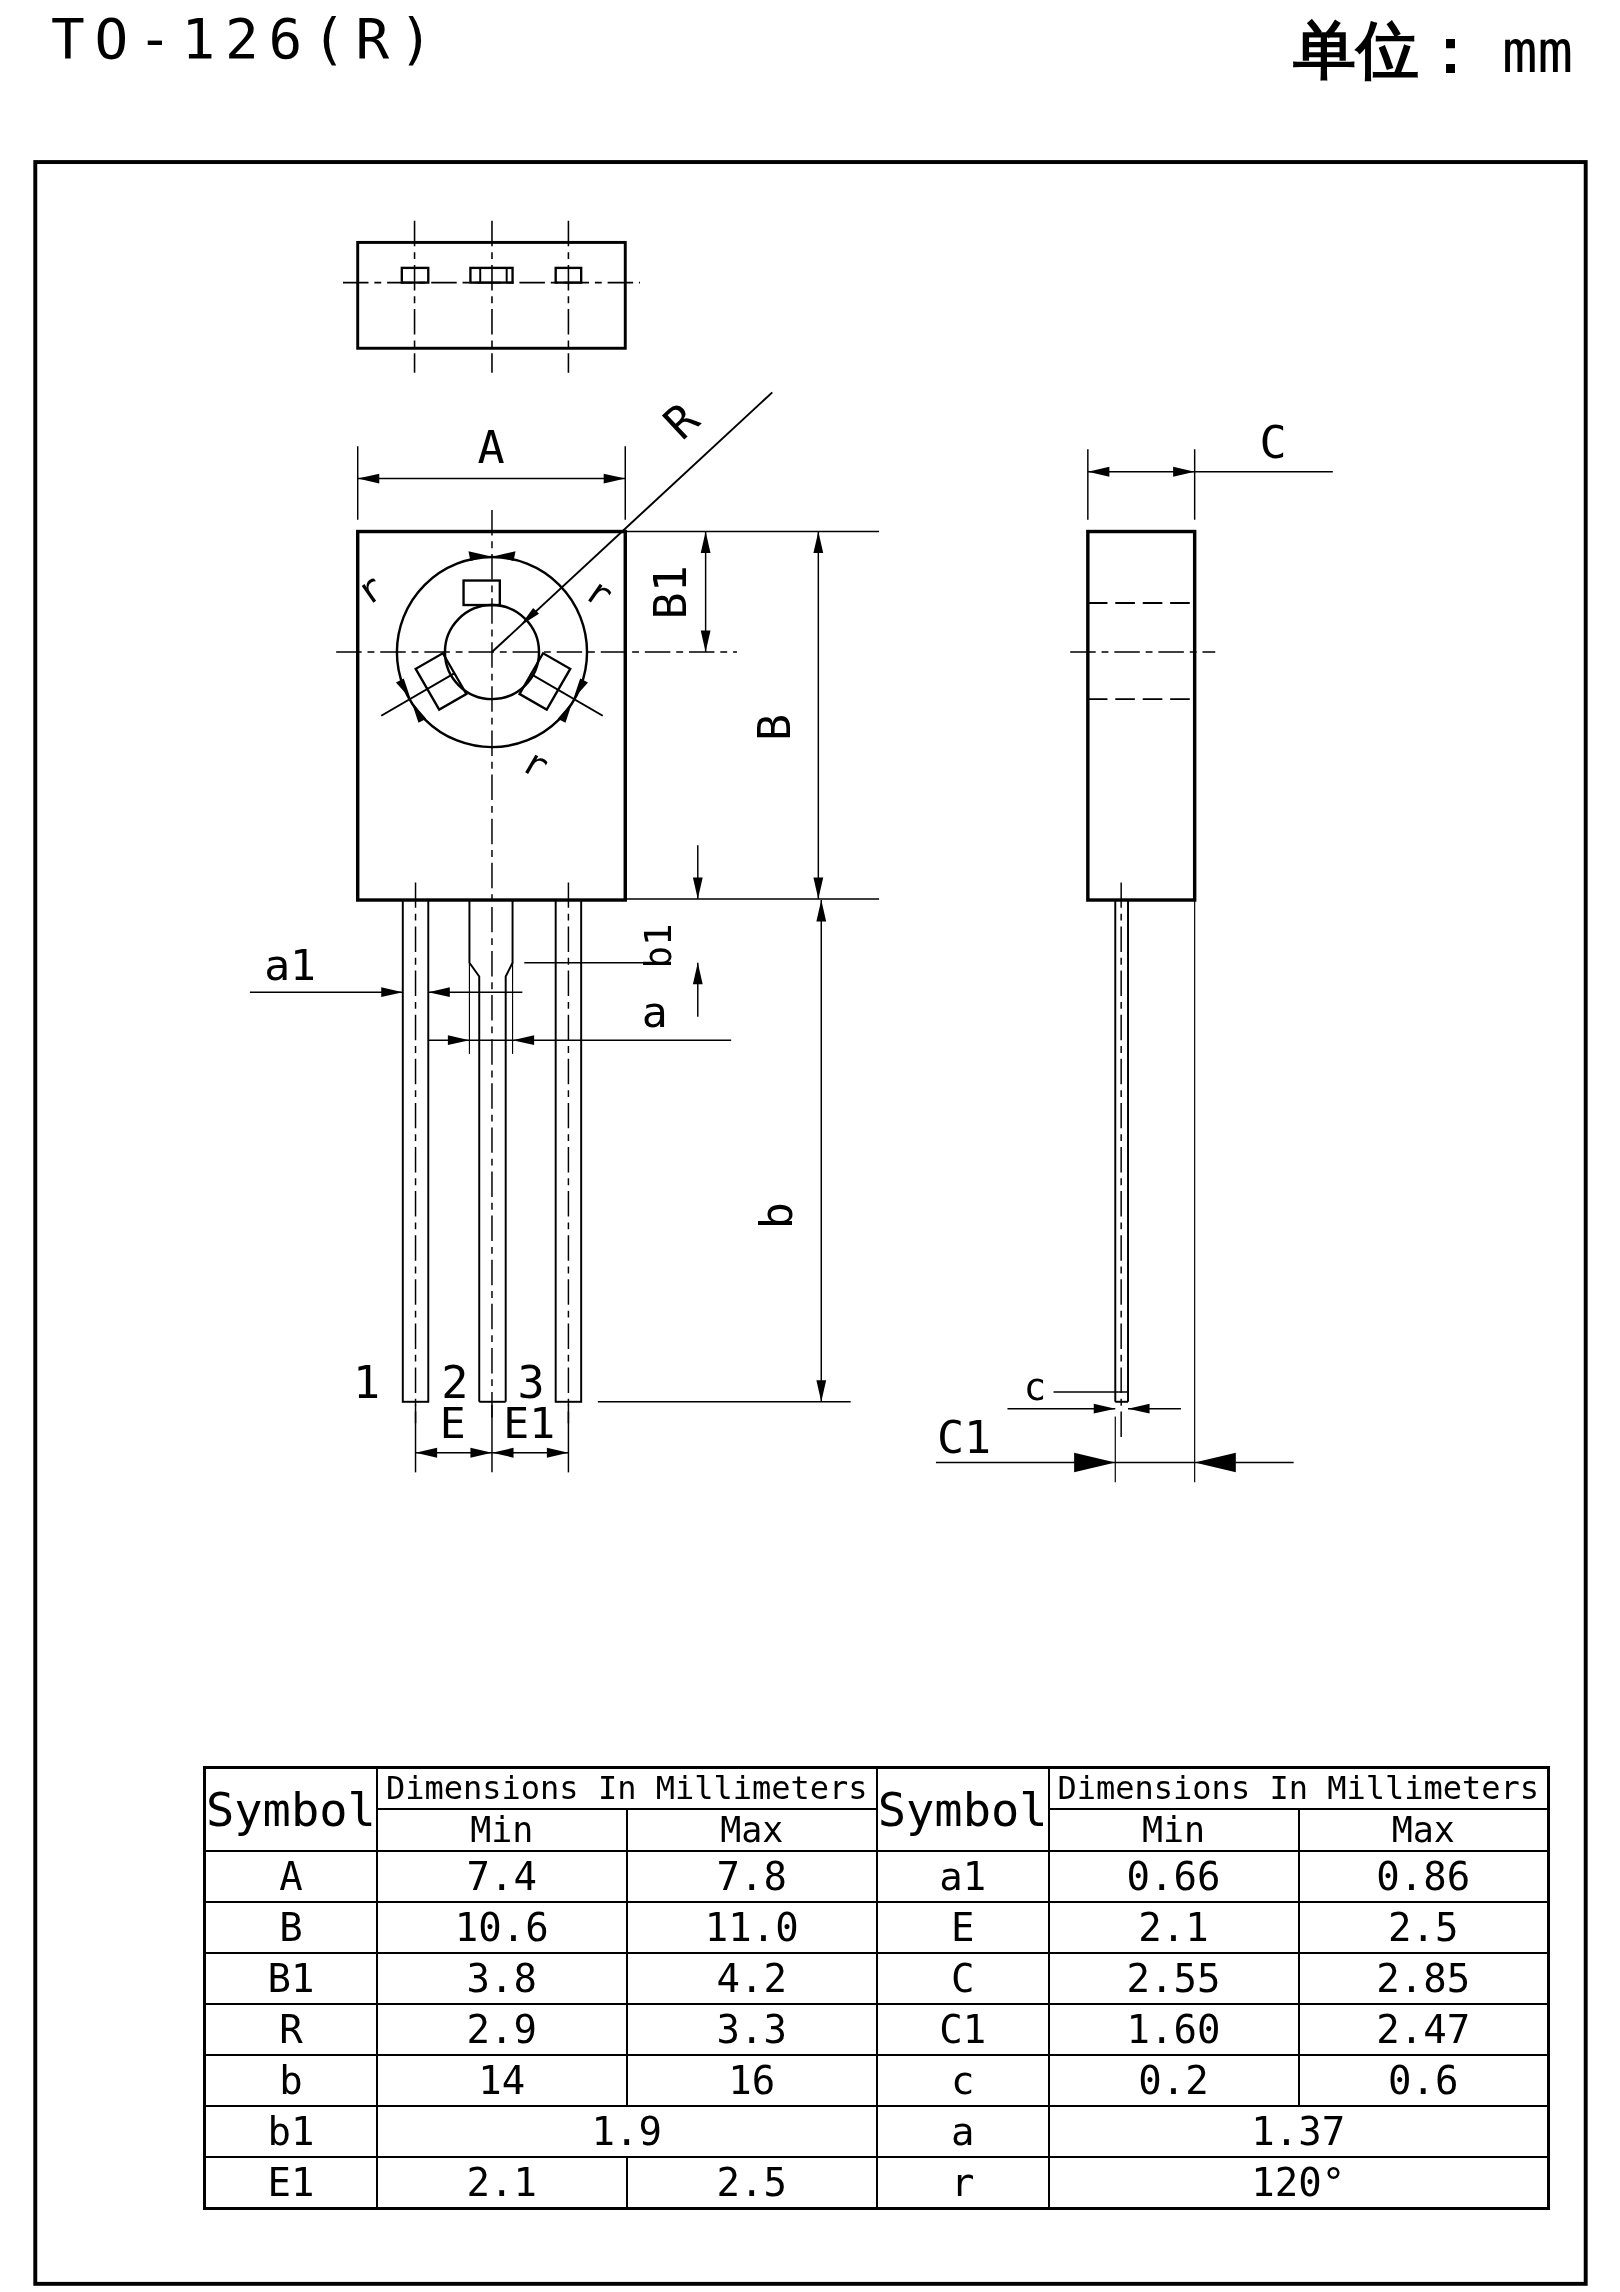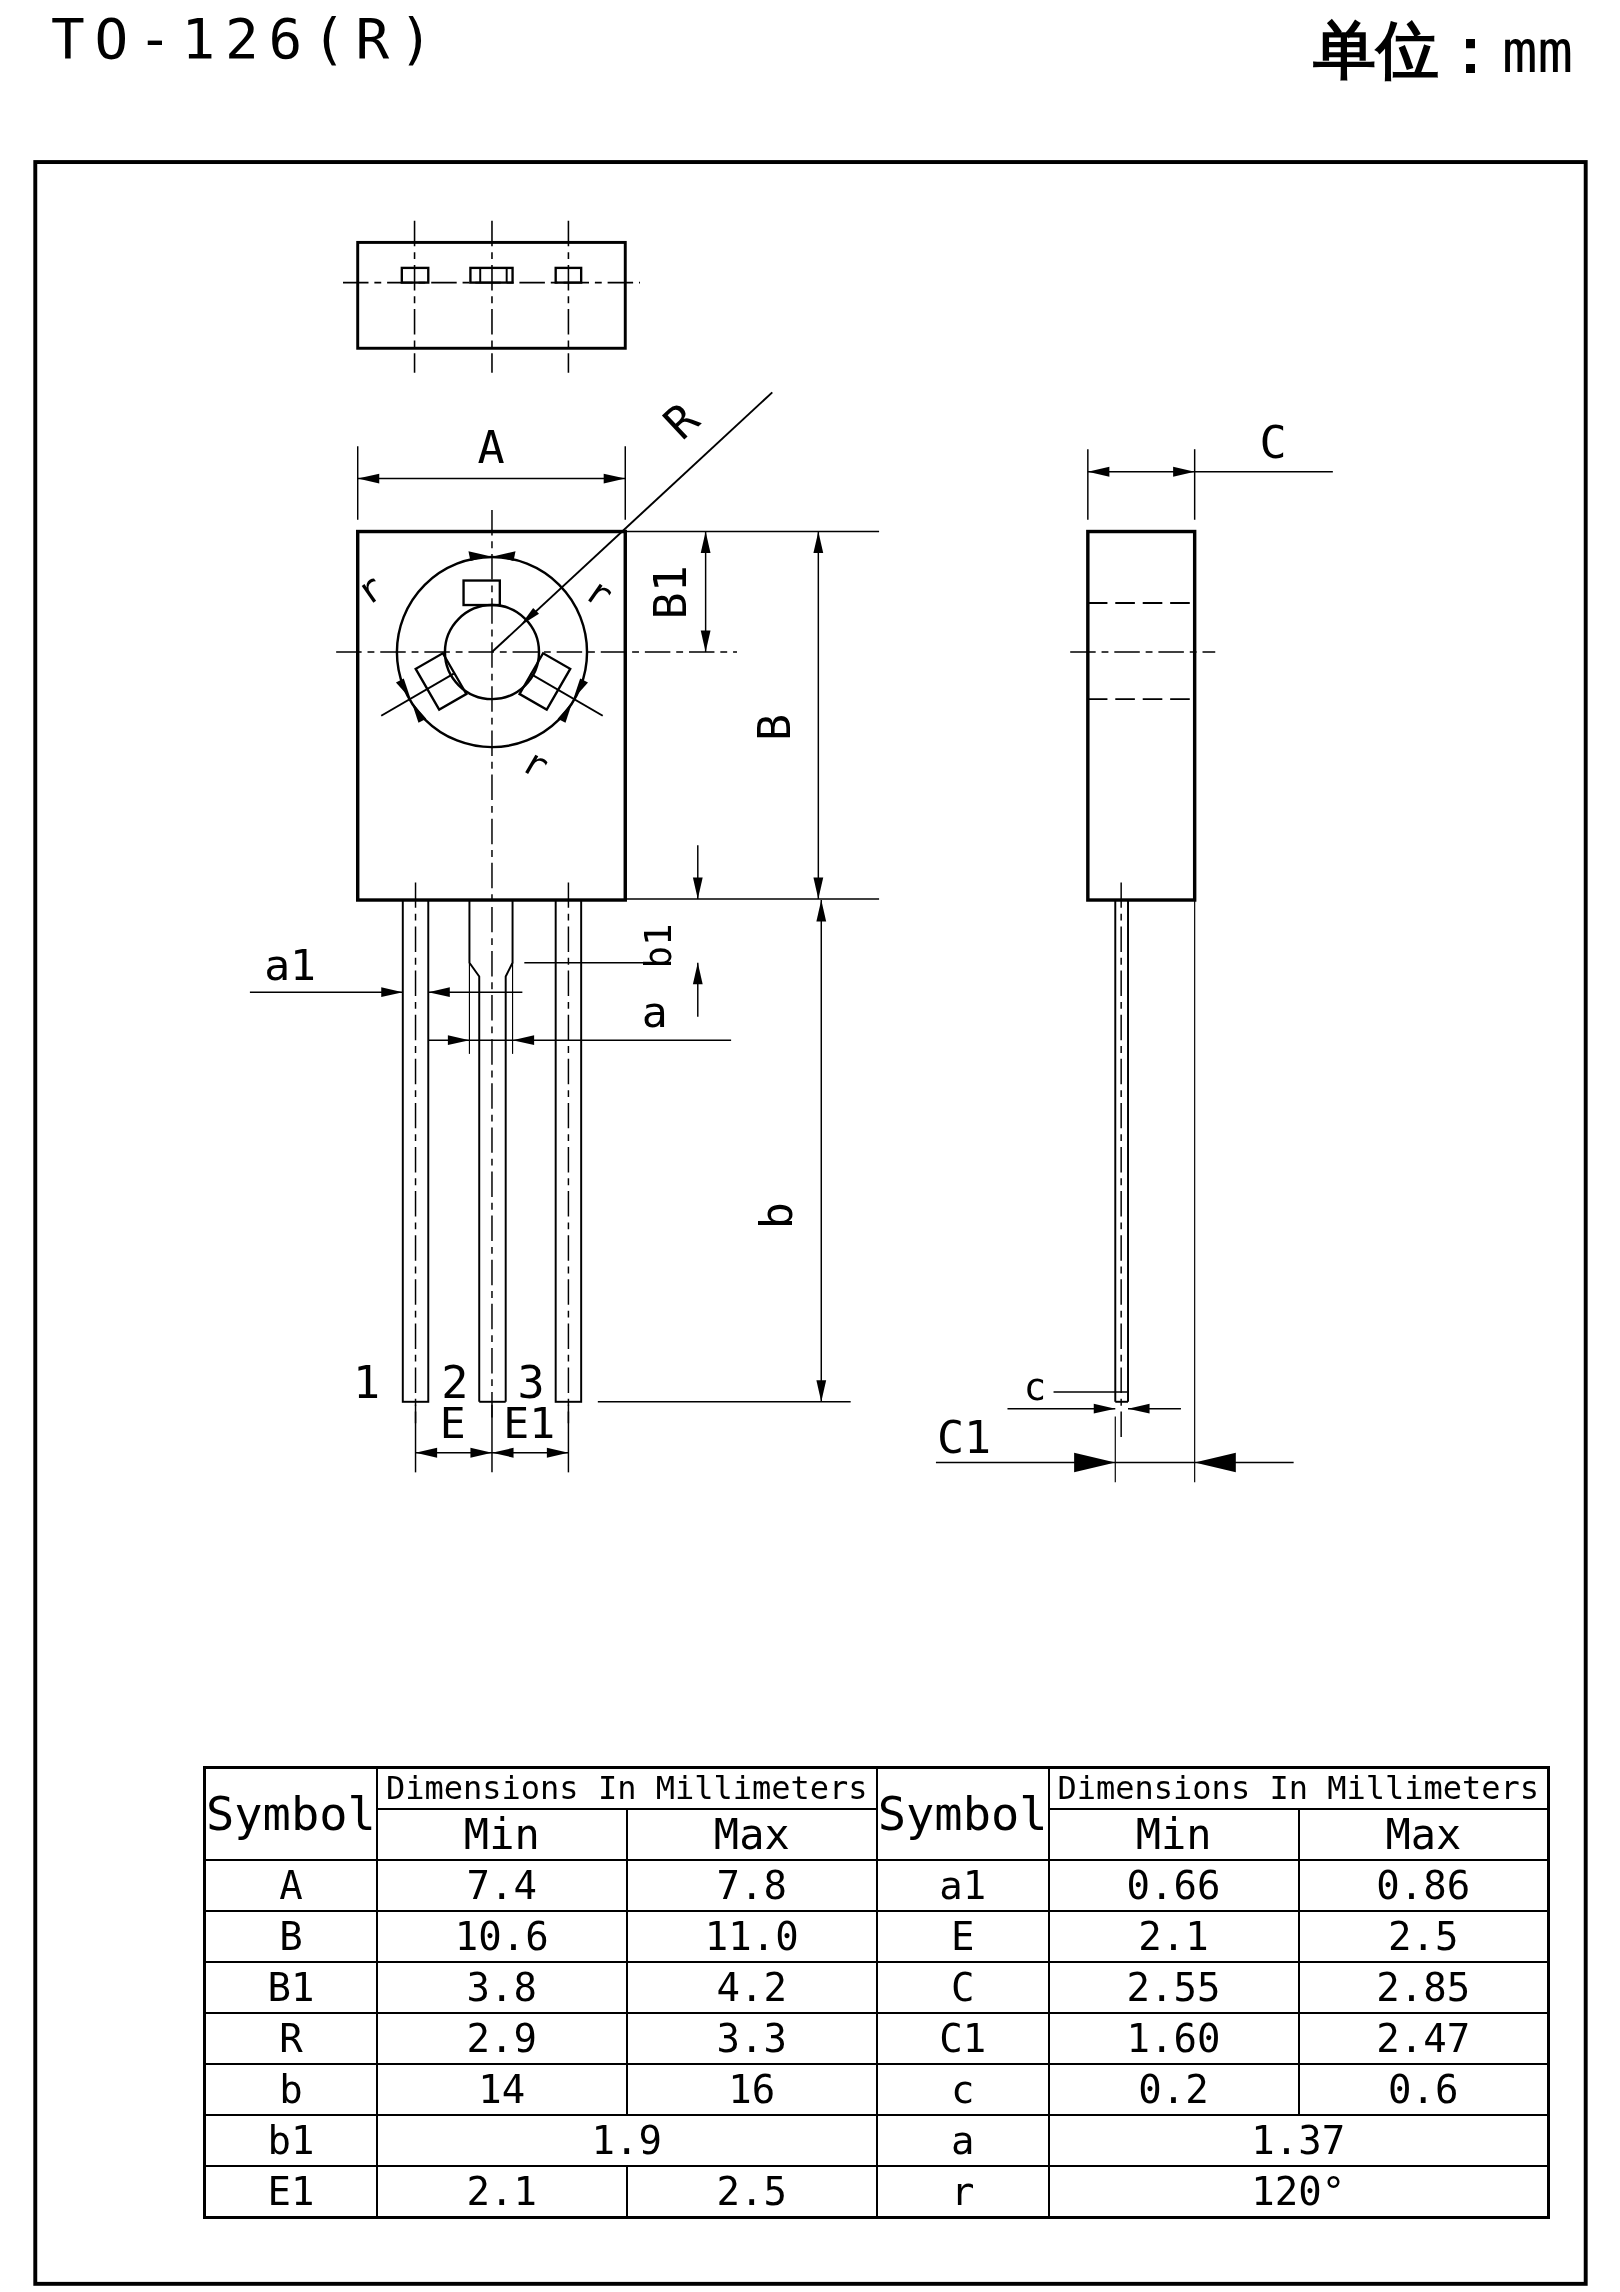--- a/index.html
+++ b/index.html
@@ -2,33 +2,33 @@
 <html><head>
 <meta charset="utf-8">
 <style>
   html,body{margin:0;padding:0;background:#888;}
   .page{position:relative;width:1620px;height:2293px;background:#fff;overflow:hidden;
         font-family:"DejaVu Sans Mono", monospace;color:#000;}
   .title{position:absolute;left:51px;top:5.9px;font-size:56px;font-weight:normal;
          letter-spacing:9.8px;font-family:"DejaVu Sans Mono", monospace;}
   .unit{position:absolute;right:47px;top:7.8px;font-size:63px;white-space:nowrap;}
   .unit .cn{font-family:"DejaVu Serif", serif;font-weight:bold;}
-  .unit .val{font-family:"DejaVu Sans Mono", monospace;font-size:59px;}
+  .unit .val{font-family:"DejaVu Sans Mono", monospace;font-size:59px;margin-left:20px;}
   svg{position:absolute;left:0;top:0;}
   svg text{font-family:"DejaVu Sans Mono", monospace;fill:#000;}
   .lbl{font-size:46px;}
   .lbl-sm{font-size:38px;}
   .lbl-md{font-size:44px;}
   
   .dim-table{position:absolute;left:203px;top:1766px;border-collapse:collapse;table-layout:fixed;}
   .dim-table td,.dim-table th{border:2.9px solid #000;padding:0;text-align:center;vertical-align:middle;
       font-weight:normal;font-family:"DejaVu Sans Mono", monospace;}
   .dim-table{border:3.9px solid #000;}
   .hdr-dim{font-size:32px;height:41px;}
-  .hdr-mm{font-size:42px;height:41px;}
+  .hdr-mm{font-size:35px;height:41px;}
   .hdr-sym{font-size:47px;}
   .dim-table td{font-size:39px;height:49px;}
 </style>
 </head>
 <body>
 
 <div class="page">
 
   <div class="title">TO-126(R)</div>
   <div class="unit"><span class="cn">单位：</span><span class="val">mm</span></div>

